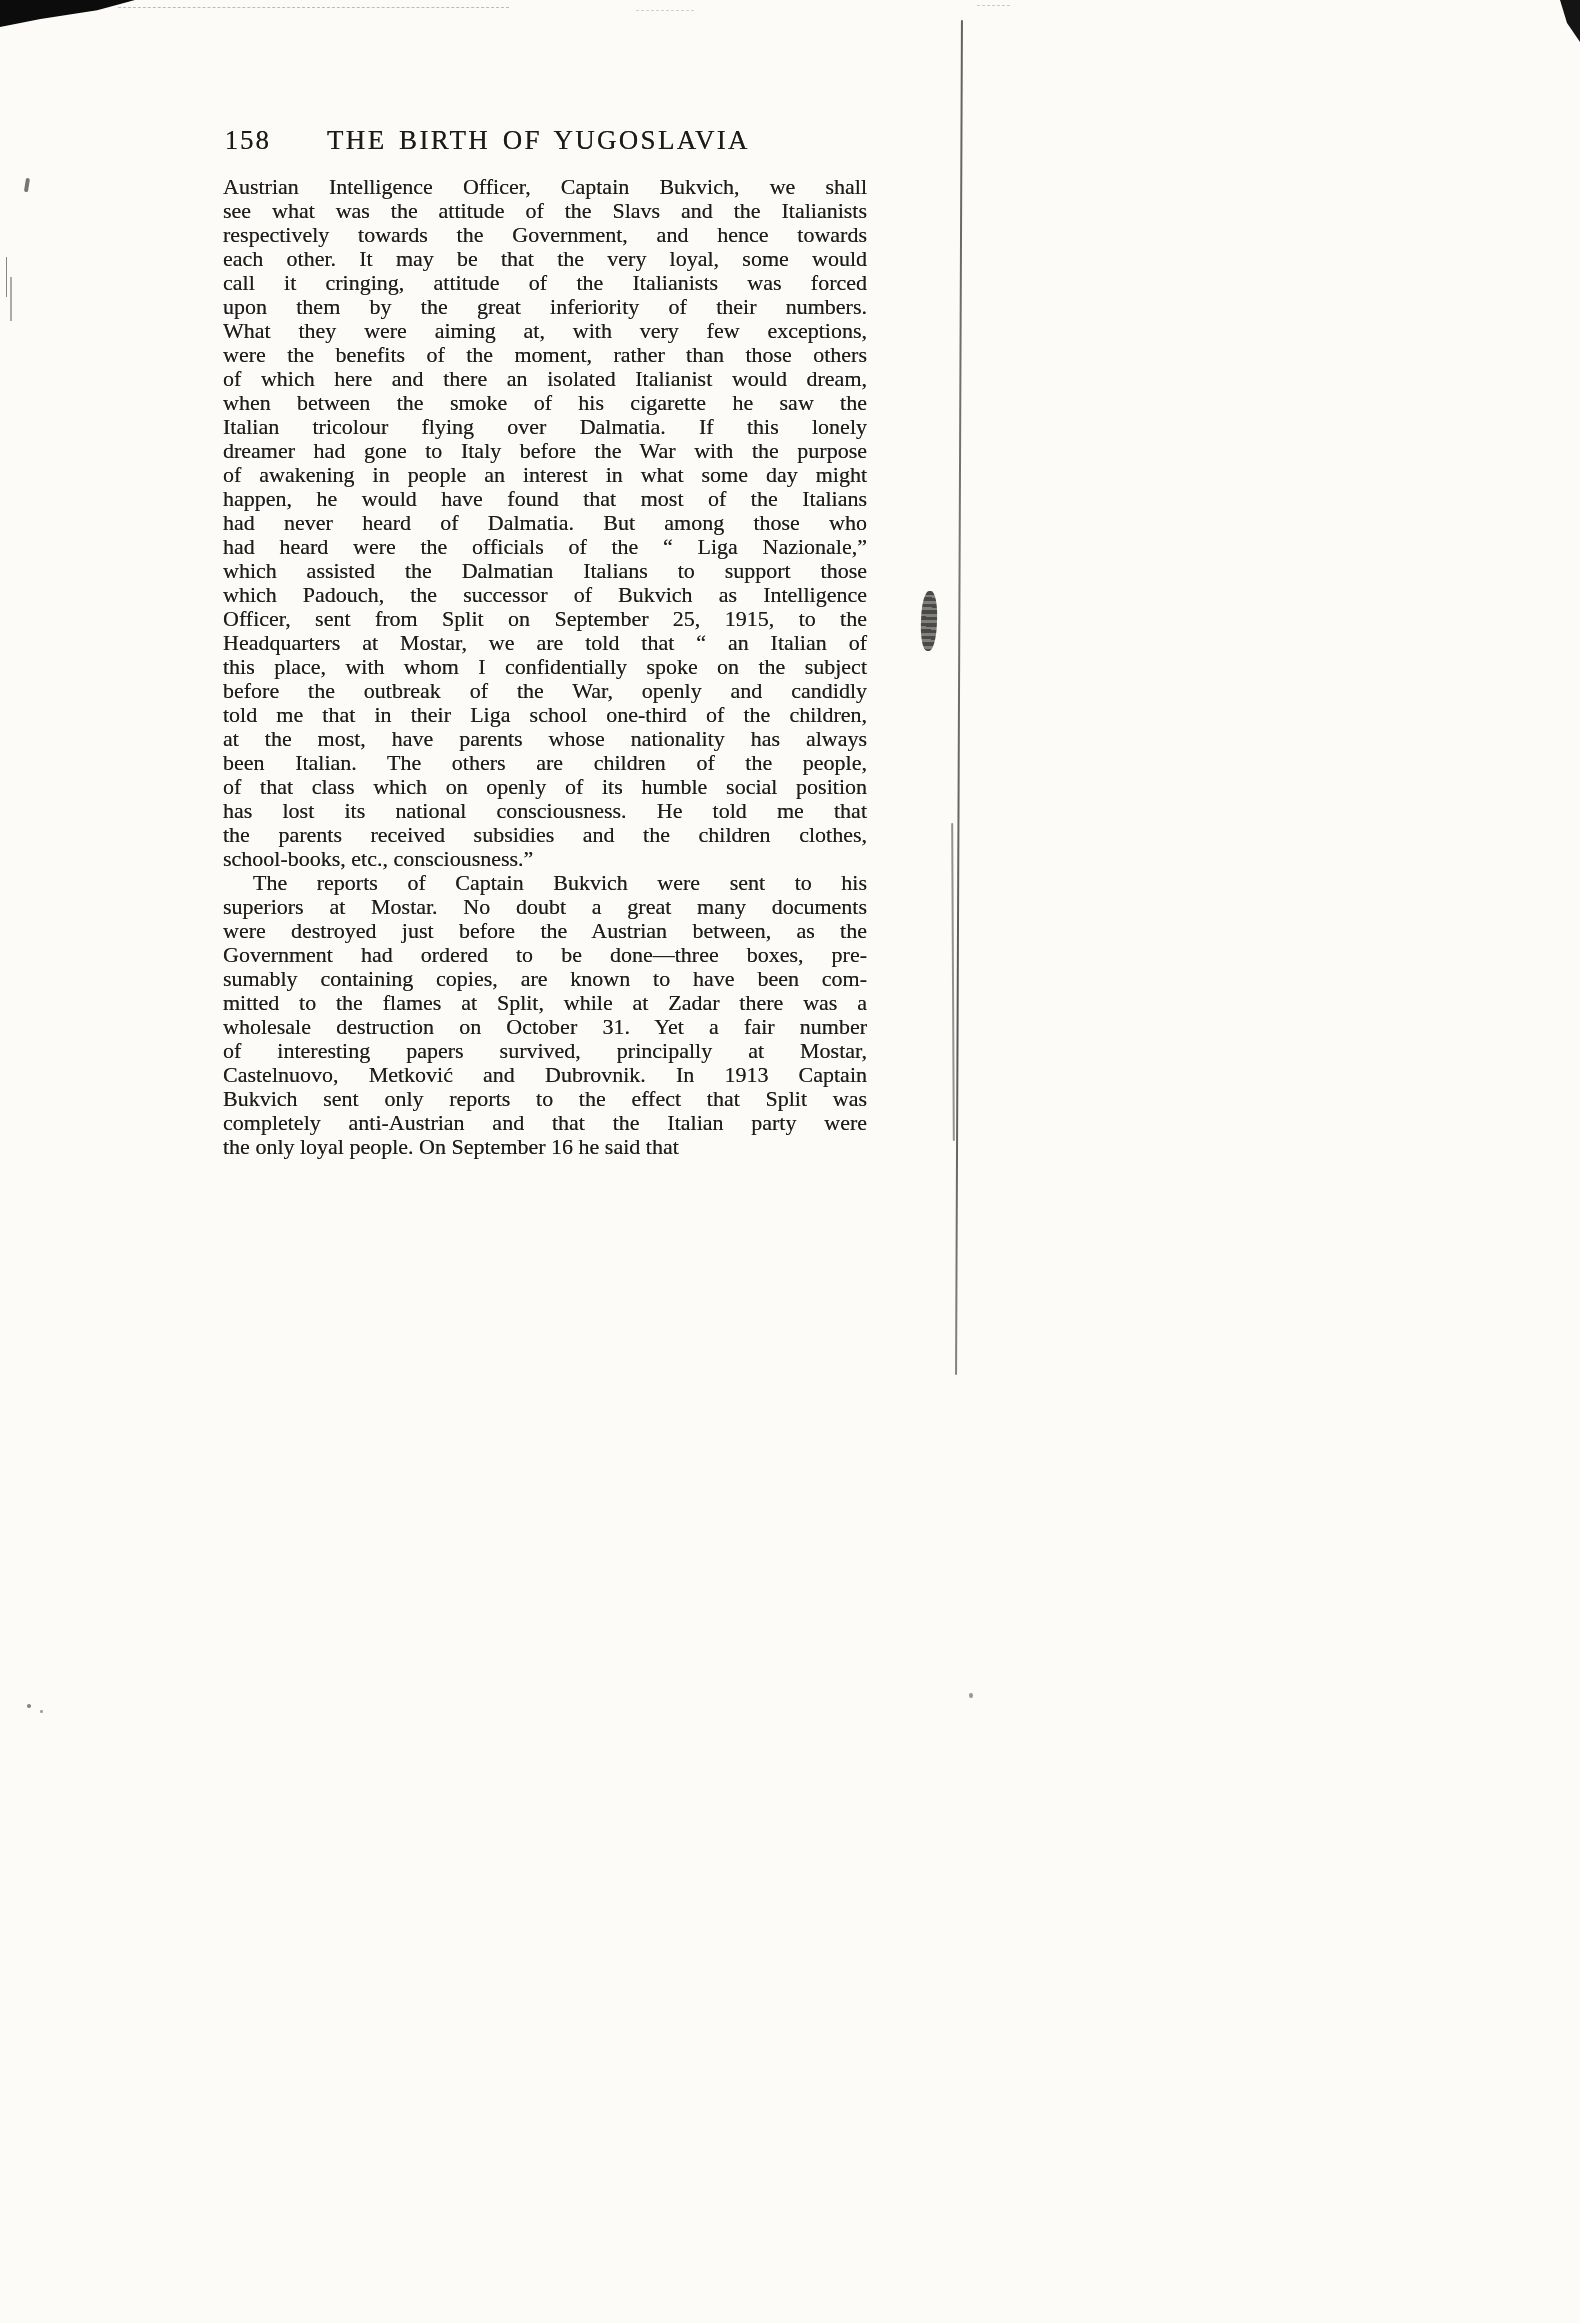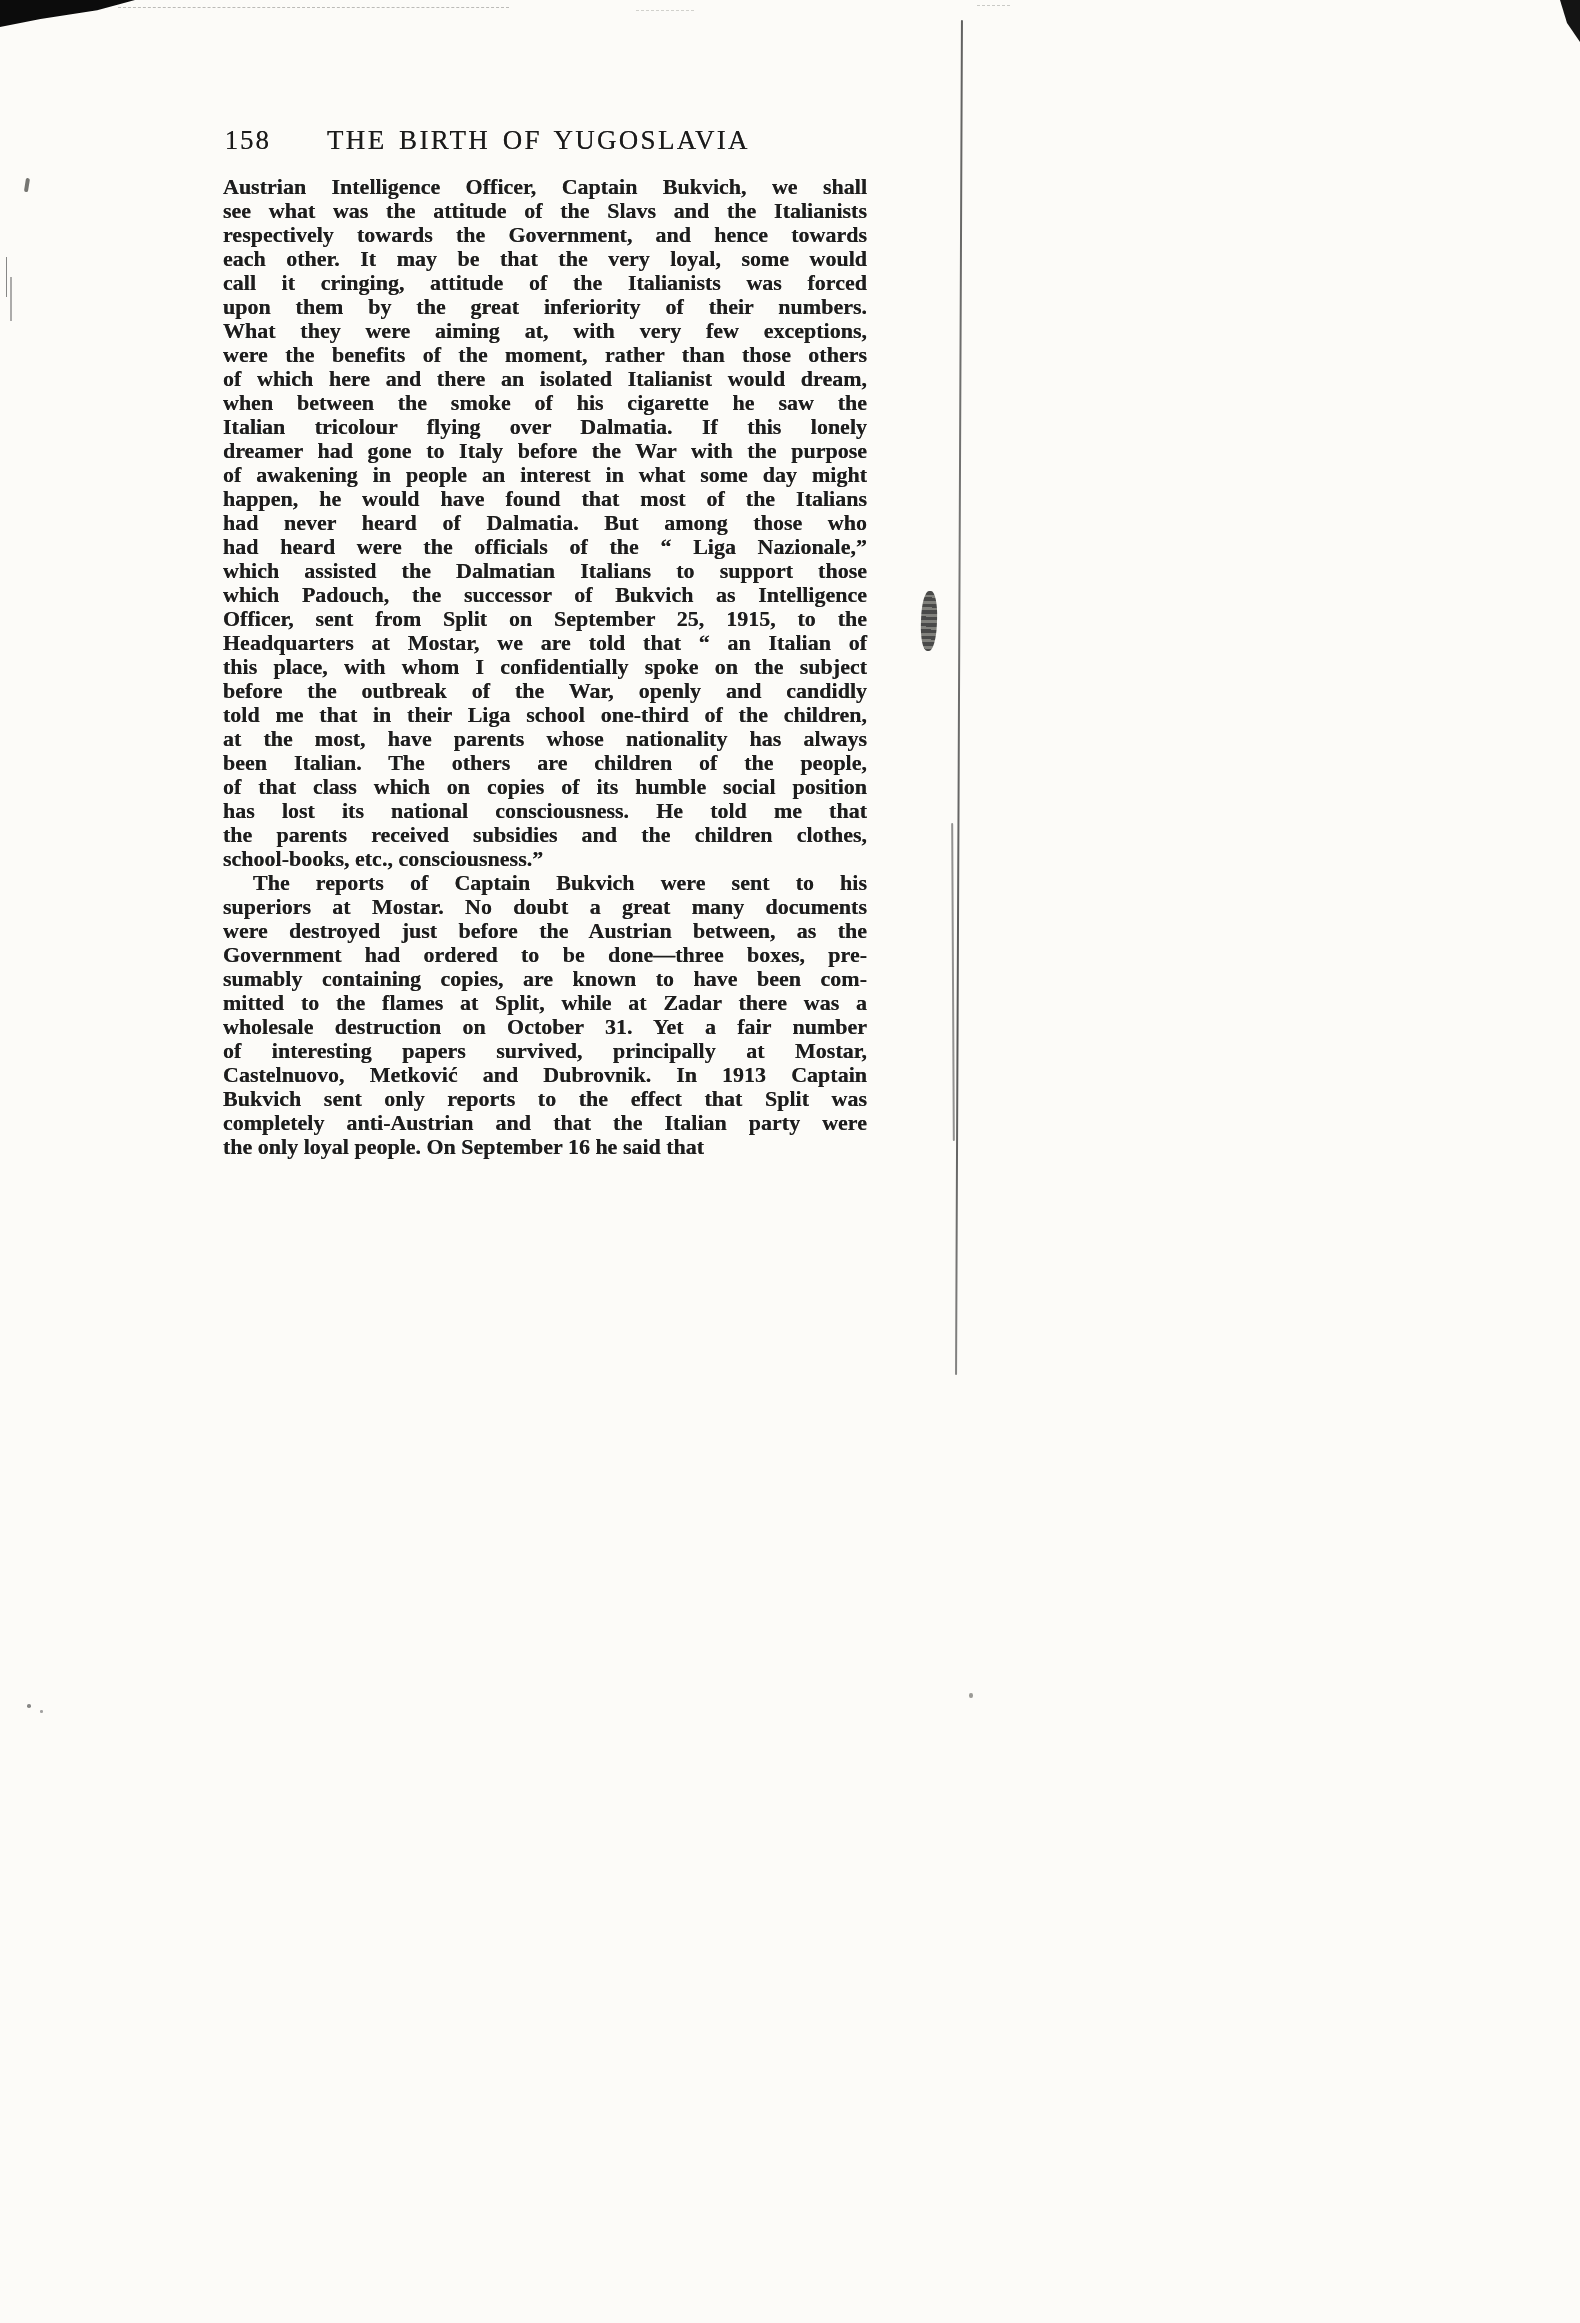--- a/index.html
+++ b/index.html
@@ -44,21 +44,20 @@
   }
   
   .page-body {
     position: absolute;
     top: 175px;
     left: 223px;
     width: 644px;
     font-size: 22px;
     color: #1d1d1d;
     text-shadow: 0 0 0.5px rgba(25,25,25,.7);
-    font-weight: bold;
   }
   .paragraph { margin: 0; }
   .line {
     line-height: 24px;
     text-align: justify;
     text-align-last: justify;
   }
   .line.last {
     text-align-last: left;
   }
@@ -221,21 +220,21 @@
         <div class="line">had heard were the officials of the “ Liga Nazionale,”</div>
         <div class="line">which assisted the Dalmatian Italians to support those</div>
         <div class="line">which Padouch, the successor of Bukvich as Intelligence</div>
         <div class="line">Officer, sent from Split on September 25, 1915, to the</div>
         <div class="line">Headquarters at Mostar, we are told that “ an Italian of</div>
         <div class="line">this place, with whom I confidentially spoke on the subject</div>
         <div class="line">before the outbreak of the War, openly and candidly</div>
         <div class="line">told me that in their Liga school one-third of the children,</div>
         <div class="line">at the most, have parents whose nationality has always</div>
         <div class="line">been Italian. The others are children of the people,</div>
-        <div class="line">of that class which on copies of its humble social position</div>
+        <div class="line">of that class which on openly of its humble social position</div>
         <div class="line">has lost its national consciousness. He told me that</div>
         <div class="line">the parents received subsidies and the children clothes,</div>
         <div class="line last">school-books, etc., consciousness.”</div>
       </div>
       <div class="paragraph indent">
         <div class="line">The reports of Captain Bukvich were sent to his</div>
         <div class="line">superiors at Mostar. No doubt a great many documents</div>
         <div class="line">were destroyed just before the Austrian between, as the</div>
         <div class="line">Government had ordered to be done—three boxes, pre-</div>
         <div class="line">sumably containing copies, are known to have been com-</div>

